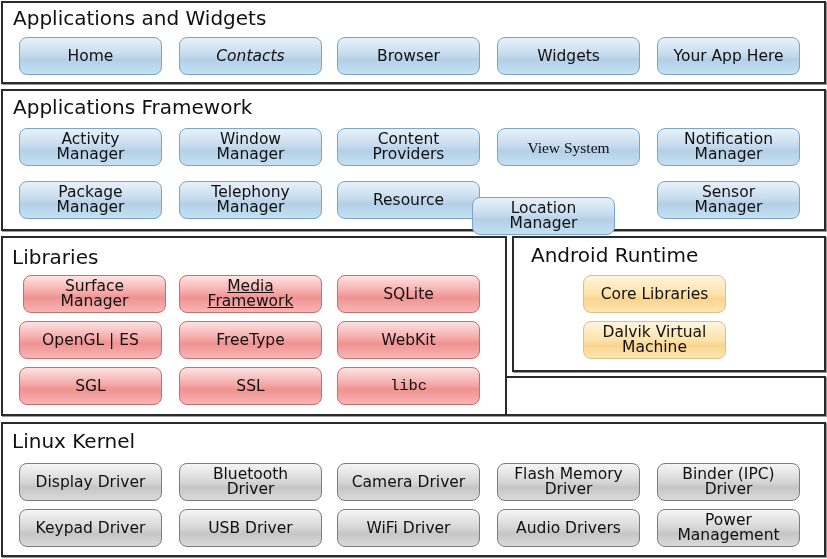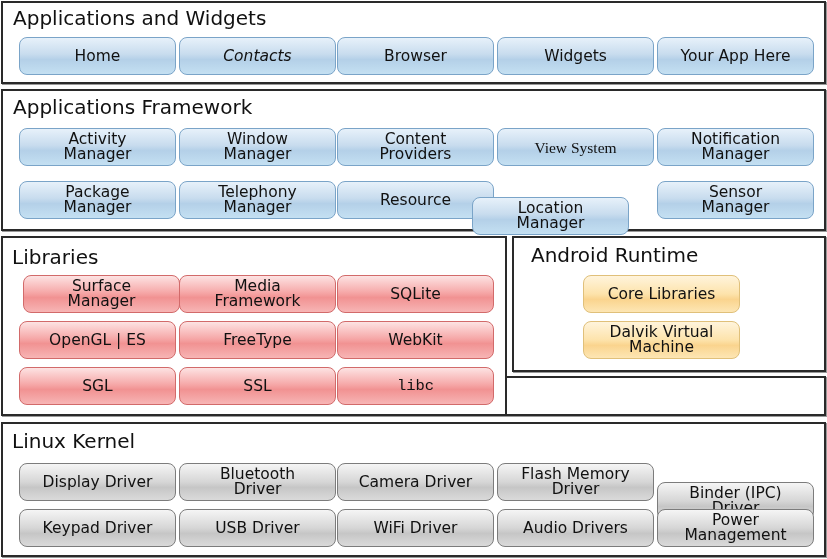--- a/index.html
+++ b/index.html
@@ -1,21 +1,21 @@
 <!DOCTYPE html>
 <html><head>
 <meta charset="utf-8">
 <style>
   html, body { margin:0; padding:0; background:#ffffff; }
   body { width:827px; height:559px; position:relative; overflow:hidden;
          font-family:"DejaVu Sans", sans-serif; color:#111; }
   .layer { position:absolute; box-sizing:border-box; border:2px solid #2a2a2a;
            background:#fff; box-shadow:1px 1px 0 #9a9a9a; }
   .layer-title { position:absolute; font-size:20px; color:#111; white-space:nowrap; line-height:1; }
-  .btn { position:absolute; box-sizing:border-box; width:157px; height:38px;
+  .btn { position:absolute; box-sizing:border-box; width:143px; height:38px;
          border-radius:8px; display:flex; align-items:center; justify-content:center;
          text-align:center; font-size:15.5px; line-height:15px; color:#111;
          padding:3px 4px; cursor:pointer; }
   .btn span { white-space:pre-line; display:block; }
   .blue { border:1px solid #7aa4c8;
           background:linear-gradient(#e7f1fa 0%, #c8dcee 45%, #b4d0e8 60%, #c4e0f2 100%); }
   .red  { border:1px solid #d26a6a;
           background:linear-gradient(#fde3e3 0%, #f6a9a9 45%, #f19292 60%, #f7b5b5 100%); }
   .gold { border:1px solid #e0c07a;
           background:linear-gradient(#fff4dc 0%, #fde3ab 50%, #fad48e 65%, #fde6b4 100%); }
@@ -86,21 +86,21 @@
 
 <div class="layer" style="left:1px;top:376px;width:825px;height:40px;"></div>
 <div class="layer" style="left:1px;top:236px;width:506px;height:178px;border-bottom:none;box-shadow:none;"></div>
 <div style="position:absolute;left:3px;top:376px;width:502px;height:38px;background:#fff;"></div>
 <div style="position:absolute;left:505px;top:376px;width:2px;height:2px;background:#2a2a2a;"></div>
 <div class="layer-title" style="left:12px;top:247px;">Libraries</div>
 <div class="btn red" style="left:23px;top:275px;">
     <span>Surface
 Manager</span>
   </div>
-<div class="btn red" style="left:179px;top:275px;">
+<div class="btn red" style="left:179px;top:275px;text-decoration:underline;">
     <span>Media
 Framework</span>
   </div>
 <div class="btn red" style="left:337px;top:275px;">
     <span>SQLite</span>
   </div>
 <div class="btn red" style="left:19px;top:321px;text-align:right;">
     <span>OpenGL | ES</span>
   </div>
 <div class="btn red" style="left:179px;top:321px;">
@@ -138,21 +138,21 @@
     <span>Bluetooth
 Driver</span>
   </div>
 <div class="btn gray" style="left:337px;top:463px;">
     <span>Camera Driver</span>
   </div>
 <div class="btn gray" style="left:497px;top:463px;">
     <span>Flash Memory
 Driver</span>
   </div>
-<div class="btn gray" style="left:657px;top:482px;">
+<div class="btn gray" style="left:657px;top:463px;">
     <span>Binder (IPC)
 Driver</span>
   </div>
 <div class="btn gray" style="left:19px;top:509px;">
     <span>Keypad Driver</span>
   </div>
 <div class="btn gray" style="left:179px;top:509px;">
     <span>USB Driver</span>
   </div>
 <div class="btn gray" style="left:337px;top:509px;">

